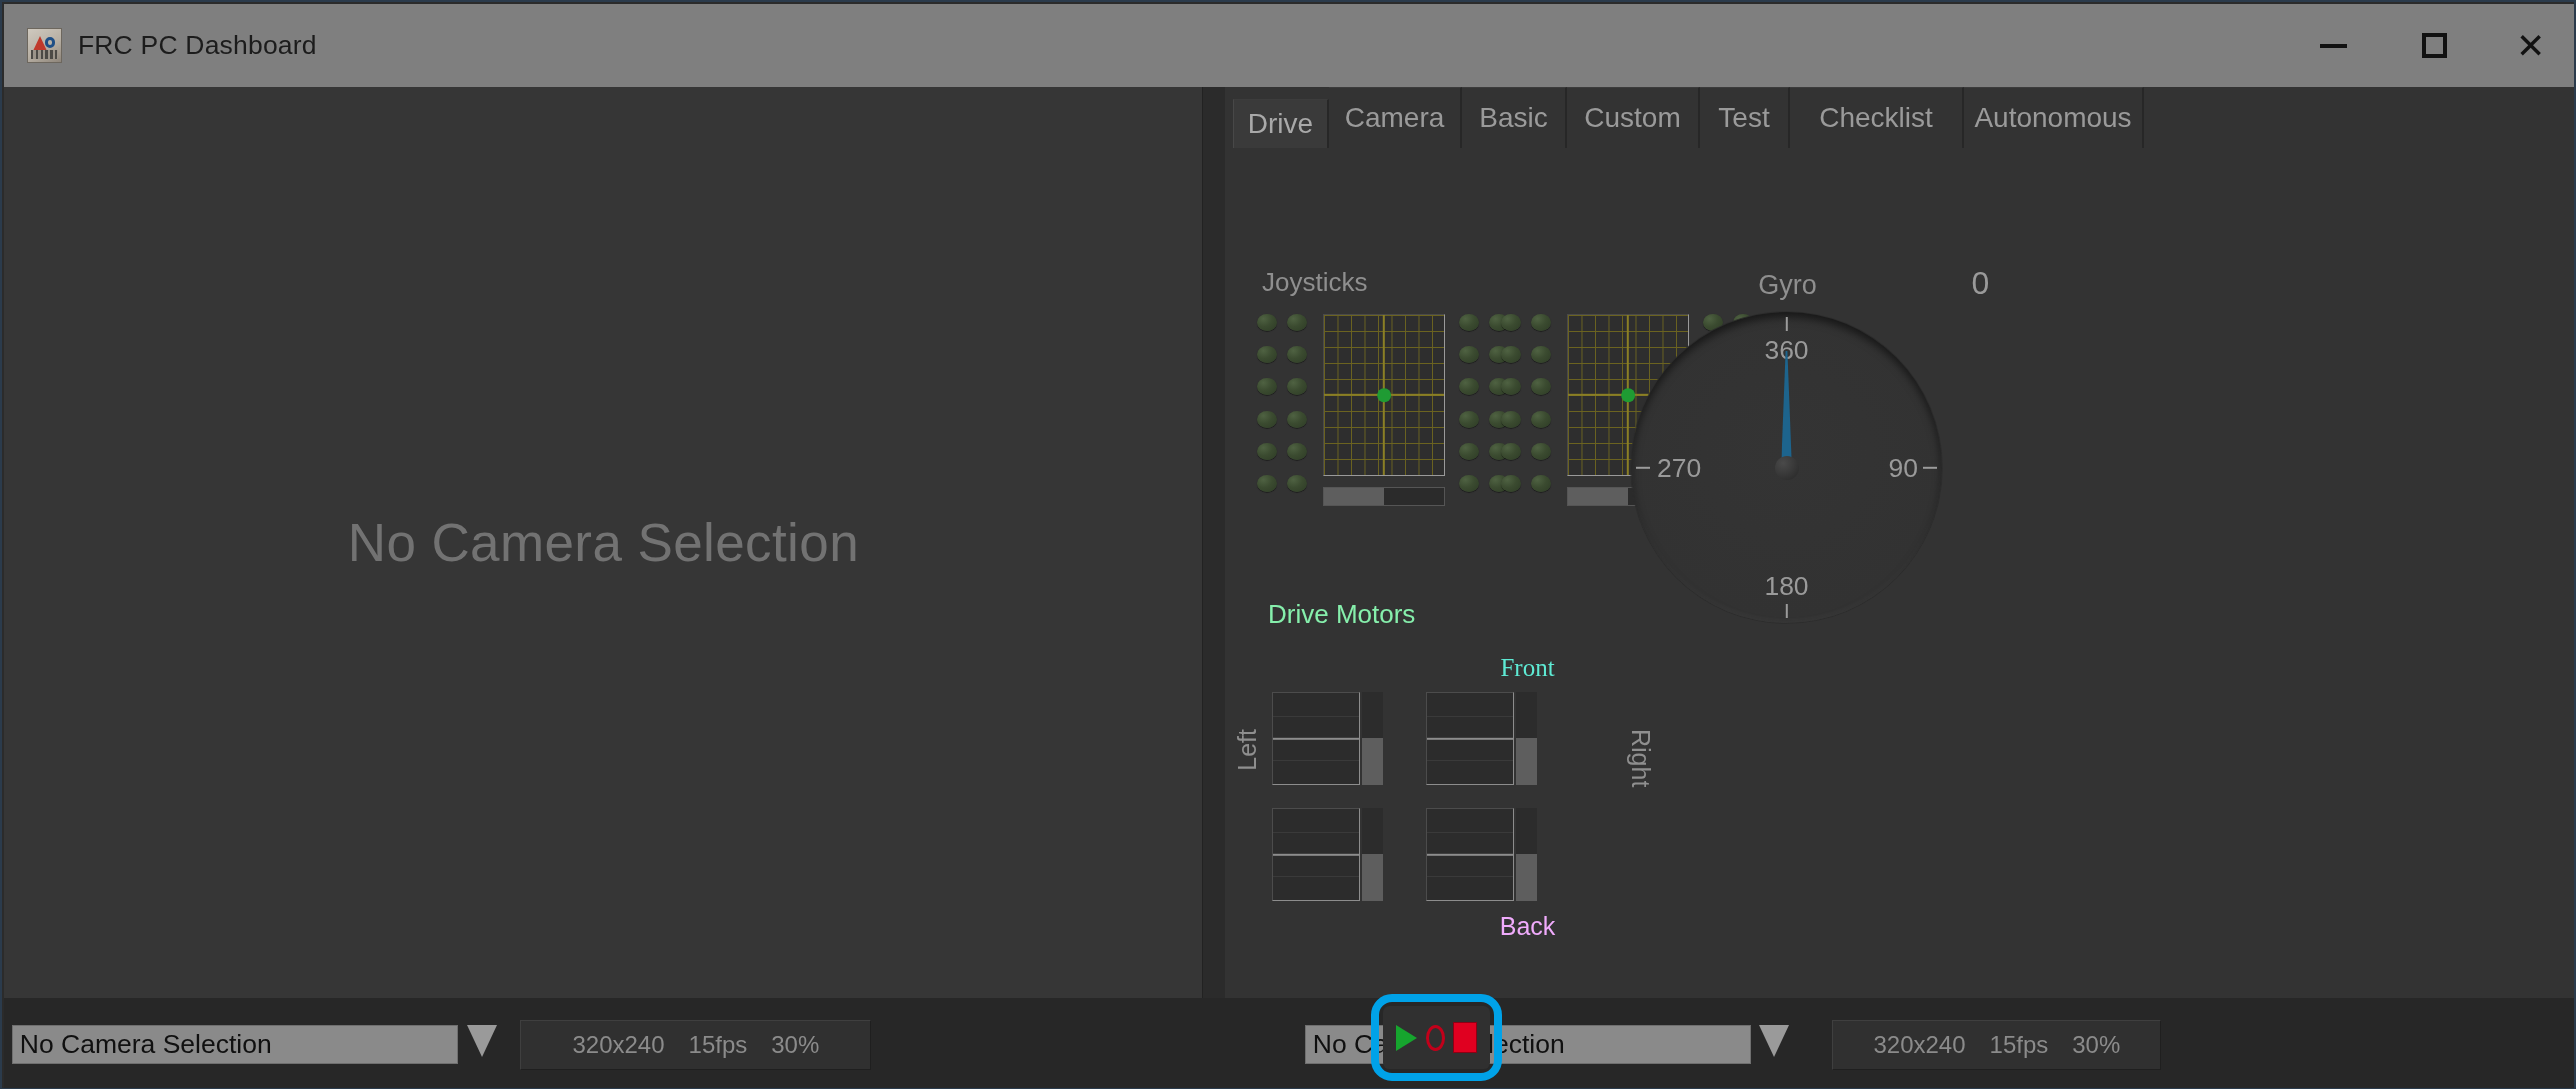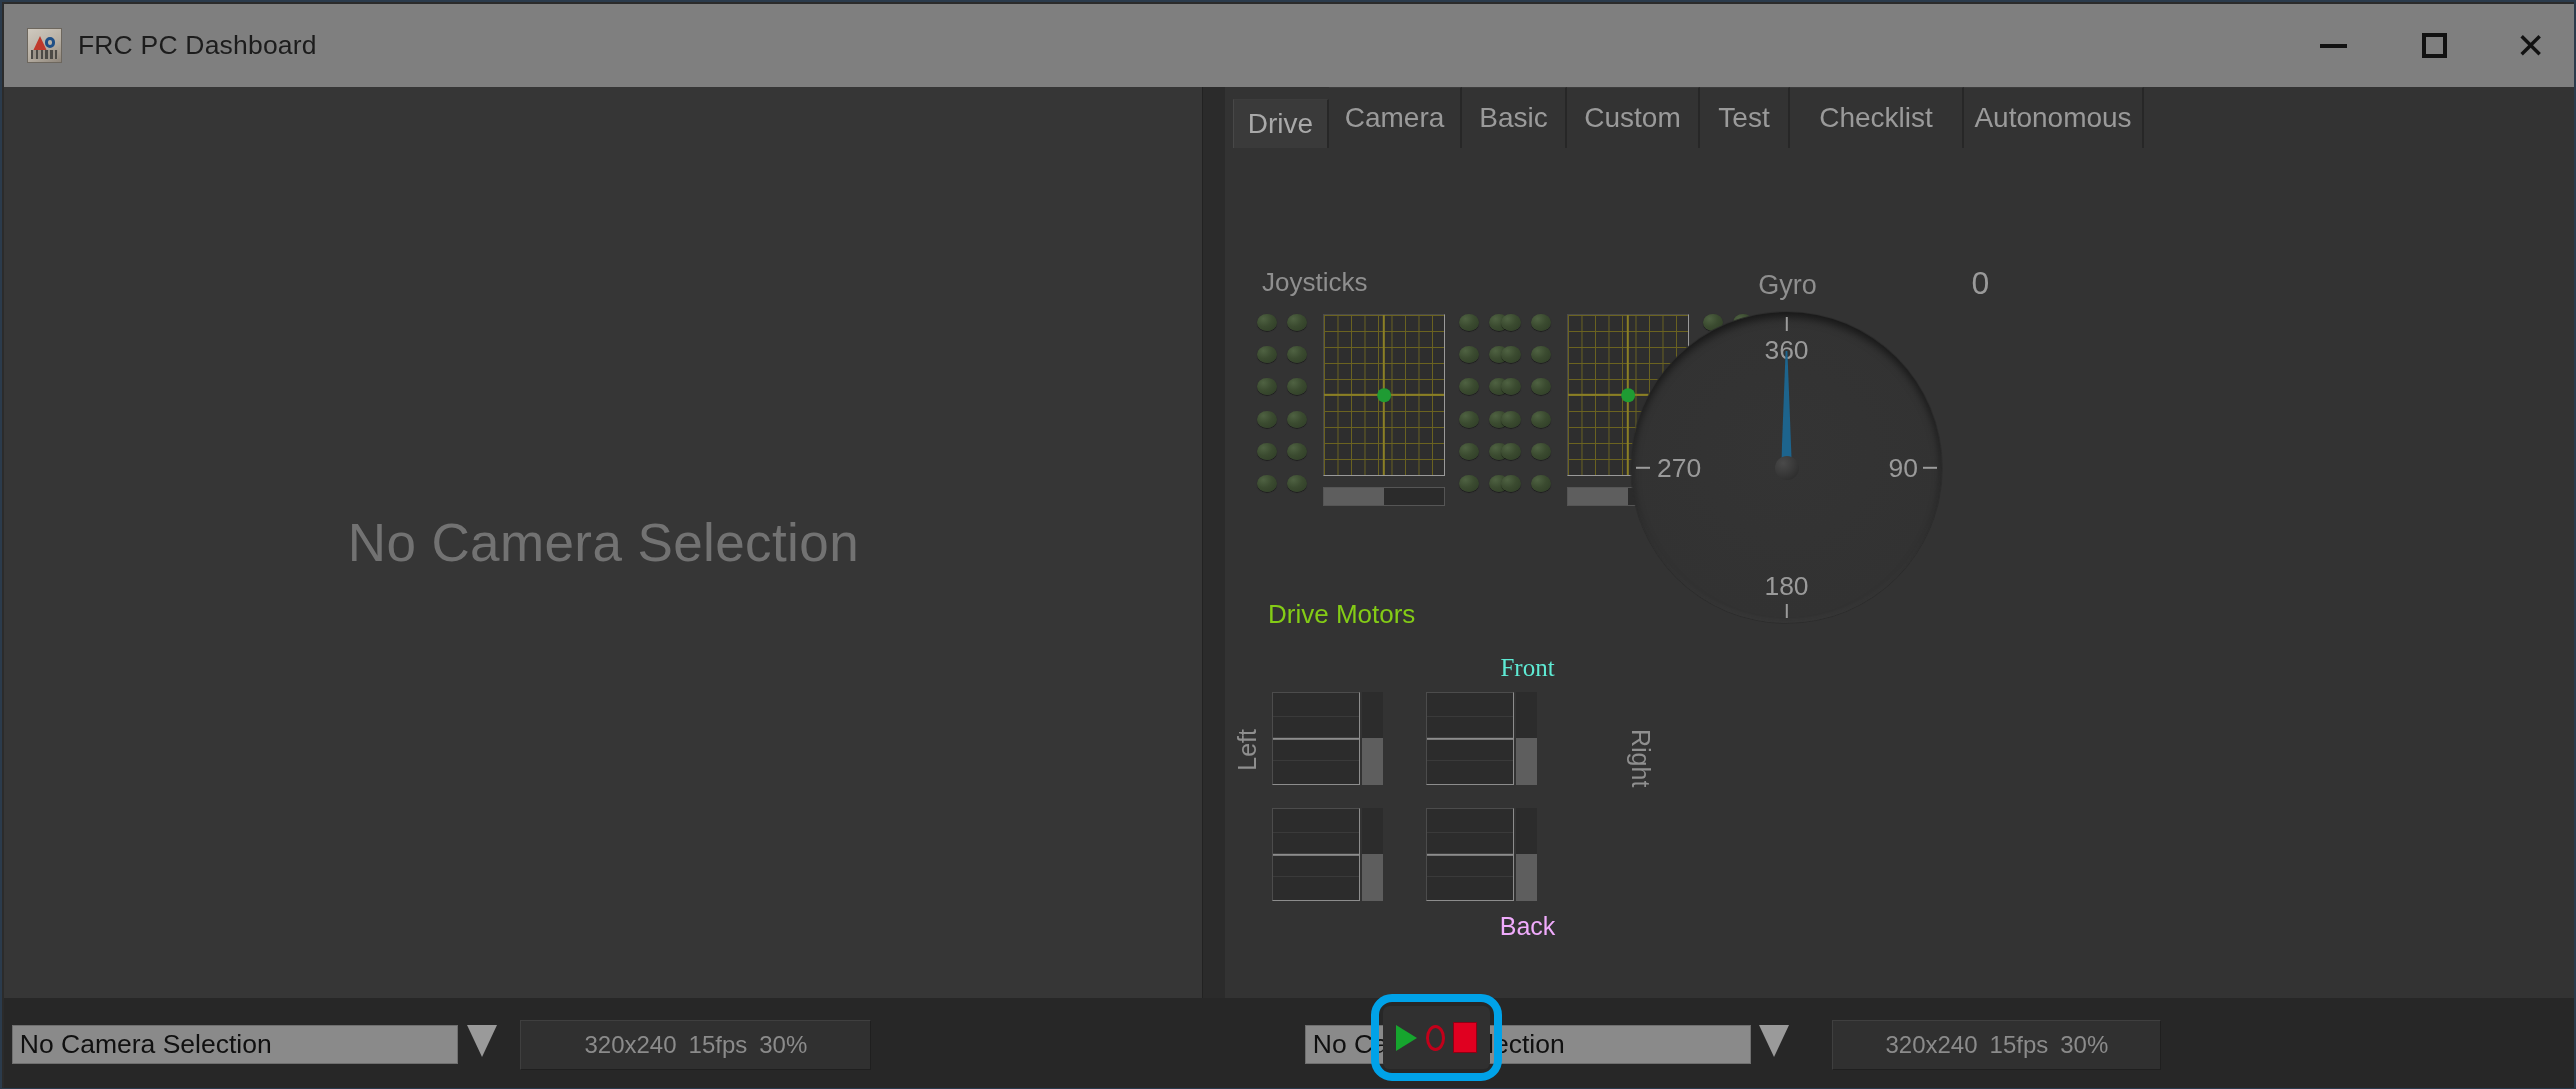--- a/index.html
+++ b/index.html
@@ -155,21 +155,21 @@
     position: absolute; top: 173px; height: 19px;
     display: flex;
     border: 0.8px solid #555;
   }
   .joy-bar .fill { background: #5e5e5e; }
   .joy-bar .rest { background: #2b2b2b; }
 
   
   #dm-label {
     position: absolute; left: 43px; top: 512px;
-    font-size: 26px; color: #84cc16;
+    font-size: 26px; color: #86efac;
   }
   #dm-front {
     position: absolute; left: 178px; top: 567px; width: 249px;
     text-align: center; font-size: 25px; color: #5eead4; font-family: Liberation Serif, serif;
   }
   #dm-back {
     position: absolute; left: 178px; top: 825px; width: 249px;
     text-align: center; font-size: 25px; color: #f0abfc;
   }
   #dm-left {
@@ -302,21 +302,21 @@
     border-left: 15.3px solid transparent;
     border-right: 15.3px solid transparent;
     border-top: 32px solid #9a9a9a;
   }
   .cam-stats {
     position: absolute; height: 50px;
     background: #303030;
     border: 1.6px solid #3f3f3f;
     border-right-color:#1f1f1f; border-bottom-color:#1f1f1f;
     display: flex; align-items: center; justify-content: center;
-    gap: 12px;
+    gap: 24px;
     font-size: 24px; color: #8b8b8b;
   }
   #ctrl-group {
     position: absolute; left: 1381px; top: 1004px;
     width: 107px; height: 63px;
     background: #303030;
     border-radius: 6.4px;
     display:flex; align-items:center; justify-content:center; gap: 8.8px;
   }
   #ctrl-highlight {

